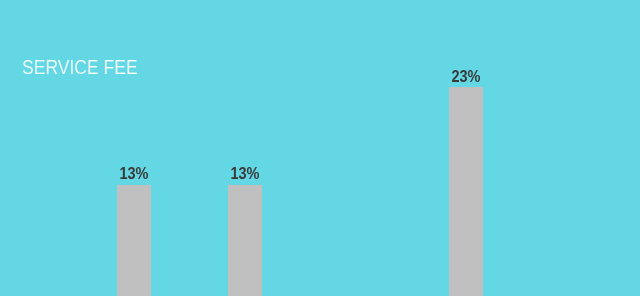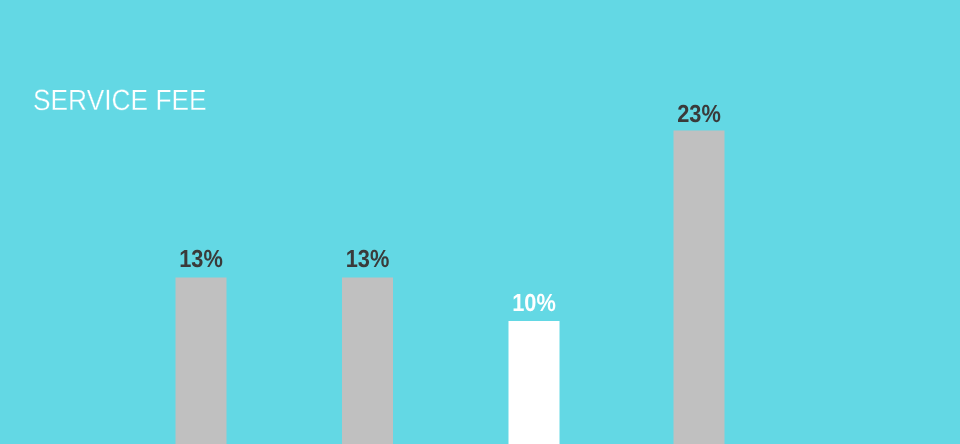--- a/index.html
+++ b/index.html
@@ -100,25 +100,20 @@
       <div class="bar" style="top: 150.57px; height: 126.23px; width: 33.9px; margin-left: -16.95px;"></div>
       <div class="cat-label">AirBnB</div>
     </div>
 
     <div class="bar-col" style="left:190px">
       <div class="bar-value" style="top: 131.17px;">13%</div>
       <div class="bar" style="top: 150.57px; height: 126.23px; width: 33.9px; margin-left: -16.95px;"></div>
       <div class="cat-label">Wag</div>
     </div>
 
-    <div class="bar-col" style="left:300.6px">
-      <div class="bar-value is-highlight" style="top: 160.3px;">10%</div>
-      <div class="bar is-highlight" style="top: 179.7px; height: 97.1px; width: 33.9px; margin-left: -16.95px;"></div>
-      <div class="cat-label">Time Money</div>
-    </div>
 
     <div class="bar-col" style="left:410.6px">
       <div class="bar-value" style="top: 34.07px;">23%</div>
       <div class="bar" style="top: 53.47px; height: 223.33px; width: 33.9px; margin-left: -16.95px;"></div>
       <div class="cat-label">Task Rabbit</div>
     </div>
 
     <div class="axis-line"></div>
   </div>
 

